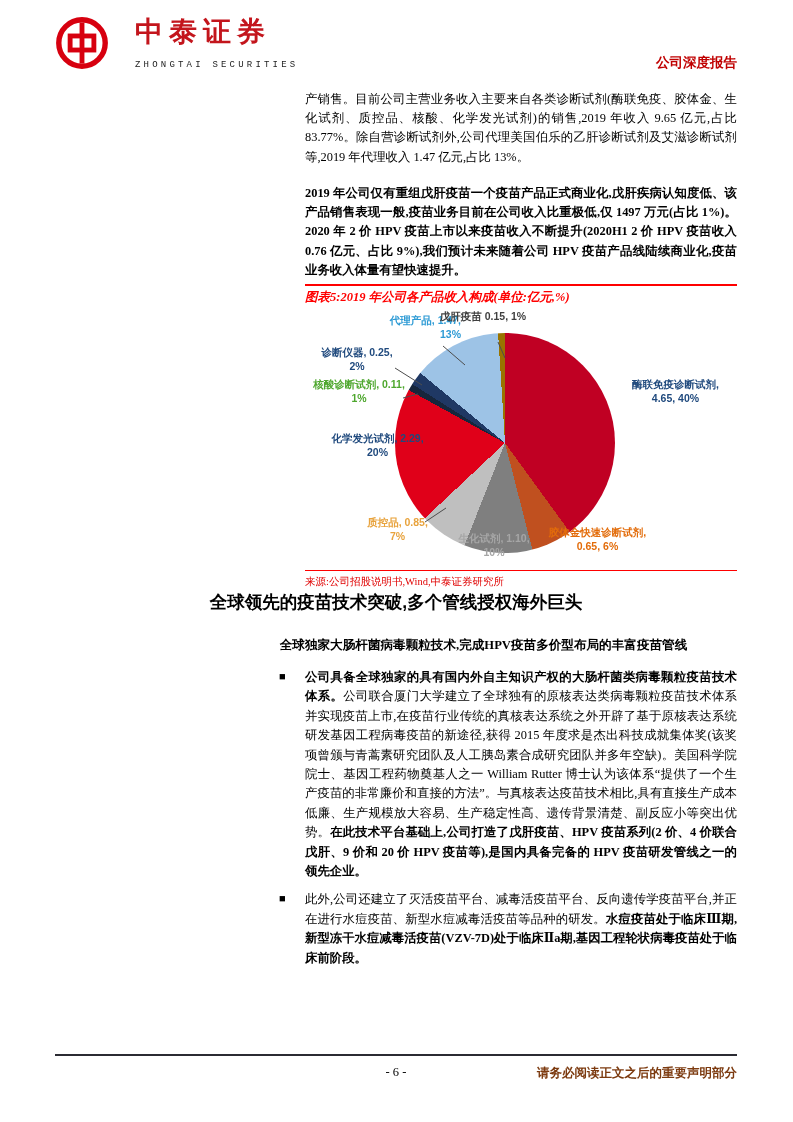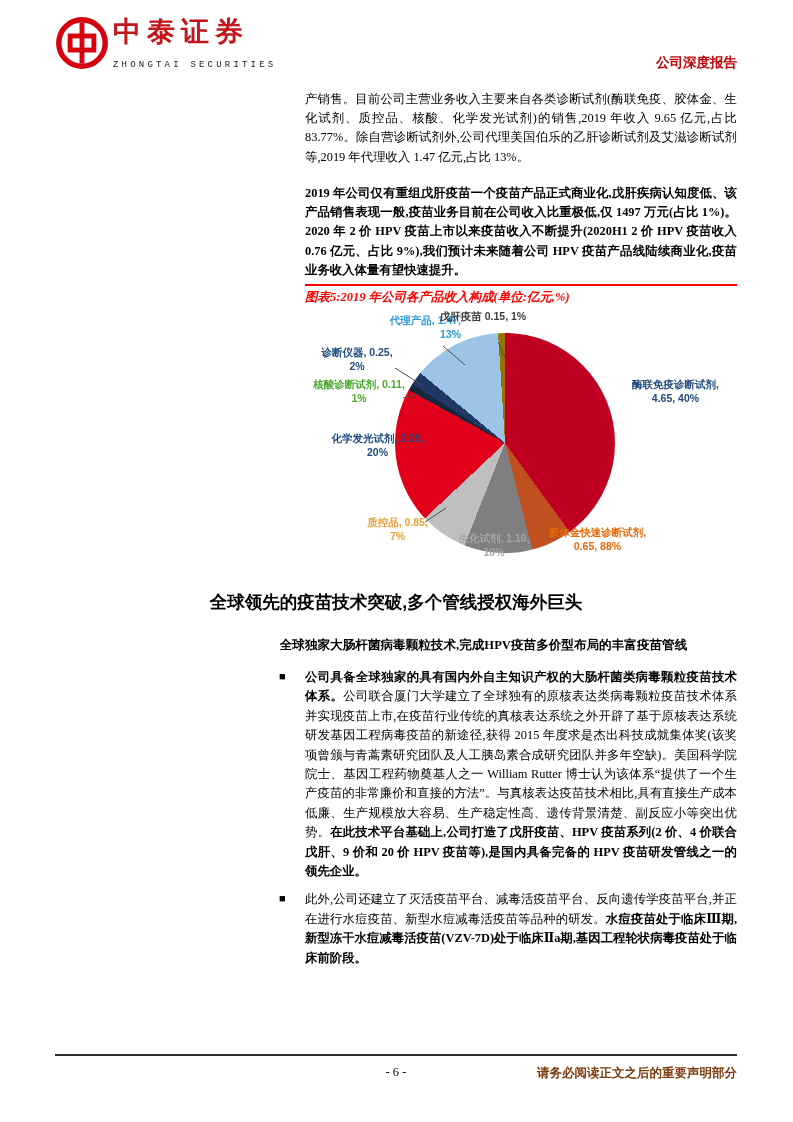--- a/index.html
+++ b/index.html
@@ -3,21 +3,21 @@
 <meta charset="utf-8">
 <style>
   * { margin:0; padding:0; box-sizing:border-box; }
   html,body { background:#fff; }
   .page { position:relative; width:793px; height:1122px; background:#fff; margin:0 auto;
           font-family:"Liberation Serif","DejaVu Serif",serif; color:#000; overflow:hidden; }
 
   
   .header { position:absolute; top:16px; left:55px; right:56px; display:flex;
             justify-content:space-between; align-items:flex-start; }
-  .logo { display:flex; align-items:center; gap:4px; }
+  .logo { display:flex; align-items:center; gap:26px; }
   .logo-mark { width:54px; height:54px; }
   .logo-cn { font-family:"Liberation Sans",sans-serif; font-size:28px; font-weight:bold;
              color:#C3151C; letter-spacing:6px; line-height:1.15; }
   .logo-en { font-family:Liberation Mono, monospace; font-size:9px; letter-spacing:3.2px;
              color:#222; margin-top:12px; }
   .report-type { margin-top:38px; color:#C00000; font-weight:bold; font-size:13.5px; }
 
   
   .main { position:absolute; left:55px; top:0; width:682px; height:1040px; }
   .para { position:absolute; left:250px; width:432px; font-size:12.4px; line-height:19.2px;
@@ -87,29 +87,30 @@
       <div class="pie-canvas">
         <div class="pie" style="background: conic-gradient(rgb(192, 0, 35) 0%, rgb(192, 0, 35) 40%, rgb(192, 80, 31) 40%, rgb(192, 80, 31) 46%, rgb(127, 127, 127) 46%, rgb(127, 127, 127) 56%, rgb(191, 191, 191) 56%, rgb(191, 191, 191) 63%, rgb(224, 0, 25) 63%, rgb(224, 0, 25) 83%, rgb(22, 38, 60) 83%, rgb(22, 38, 60) 84%, rgb(31, 56, 100) 84%, rgb(31, 56, 100) 86%, rgb(157, 195, 230) 86%, rgb(157, 195, 230) 99%, rgb(153, 115, 0) 99%, rgb(153, 115, 0) 100%);"></div>
         <svg class="leaders" width="432" height="262">
           <line x1="138" y1="38" x2="160" y2="57" stroke="#4d4d4d" stroke-width="1"></line>
           <line x1="193" y1="34" x2="200" y2="50" stroke="#4d4d4d" stroke-width="1"></line>
           <line x1="90" y1="60" x2="117" y2="77" stroke="#4d4d4d" stroke-width="1"></line>
           <line x1="98" y1="90" x2="113" y2="86" stroke="#4d4d4d" stroke-width="1"></line>
           <line x1="120" y1="214" x2="141" y2="200" stroke="#4d4d4d" stroke-width="1"></line>
         </svg>
       <div class="pie-label" style="left: 318px; top: 70px; width: 105px; text-align: center; color: rgb(31, 73, 125);">酶联免疫诊断试剂, 4.65, 40%</div>
-          <div class="pie-label" style="left: 240px; top: 218px; width: 105px; text-align: center; color: rgb(227, 108, 10);">胶体金快速诊断试剂, 0.65, 88%</div>
+          <div class="pie-label" style="left: 240px; top: 218px; width: 105px; text-align: center; color: rgb(227, 108, 10);">胶体金快速诊断试剂, 0.65, 6%</div>
           <div class="pie-label" style="left: 150px; top: 224px; width: 78px; text-align: center; color: rgb(166, 166, 166);">生化试剂, 1.10, 10%</div>
           <div class="pie-label" style="left: 55px; top: 208px; width: 75px; text-align: center; color: rgb(232, 163, 61);">质控品, 0.85, 7%</div>
           <div class="pie-label" style="left: 25px; top: 124px; width: 95px; text-align: center; color: rgb(31, 73, 125);">化学发光试剂, 2.29, 20%</div>
           <div class="pie-label" style="left: 8px; top: 70px; width: 92px; text-align: center; color: rgb(78, 167, 46);">核酸诊断试剂, 0.11, 1%</div>
           <div class="pie-label" style="left: 12px; top: 38px; width: 80px; text-align: center; color: rgb(31, 73, 125);">诊断仪器, 0.25, 2%</div>
           <div class="pie-label" style="left: 68px; top: 6px; width: 88px; text-align: right; color: rgb(46, 155, 213);">代理产品, 1.47, 13%</div>
           <div class="pie-label" style="left: 128px; top: 2px; width: 100px; text-align: center; color: rgb(63, 63, 63);">戊肝疫苗 0.15, 1%</div>
         </div>
+      <div class="chart-source">来源:公司招股说明书,Wind,中泰证券研究所</div>
     </section>
 
     <h1 class="sec-heading">全球领先的疫苗技术突破,多个管线授权海外巨头</h1>
     <h2 class="sub-heading">全球独家大肠杆菌病毒颗粒技术,完成HPV疫苗多价型布局的丰富疫苗管线</h2>
 
     <div class="bullets">
       <div class="bullet">
         <span class="bsq">■</span>
         <p class="btext"><span class="bold">公司具备全球独家的具有国内外自主知识产权的大肠杆菌类病毒颗粒疫苗技术体系。</span><span>公司联合厦门大学建立了全球独有的原核表达类病毒颗粒疫苗技术体系并实现疫苗上市,在疫苗行业传统的真核表达系统之外开辟了基于原核表达系统研发基因工程病毒疫苗的新途径,获得 2015 年度求是杰出科技成就集体奖(该奖项曾颁与青蒿素研究团队及人工胰岛素合成研究团队并多年空缺)。美国科学院院士、基因工程药物奠基人之一 William Rutter 博士认为该体系“提供了一个生产疫苗的非常廉价和直接的方法”。与真核表达疫苗技术相比,具有直接生产成本低廉、生产规模放大容易、生产稳定性高、遗传背景清楚、副反应小等突出优势。</span><span class="bold">在此技术平台基础上,公司打造了戊肝疫苗、HPV 疫苗系列(2 价、4 价联合戊肝、9 价和 20 价 HPV 疫苗等),是国内具备完备的 HPV 疫苗研发管线之一的领先企业。</span></p>
       </div>

